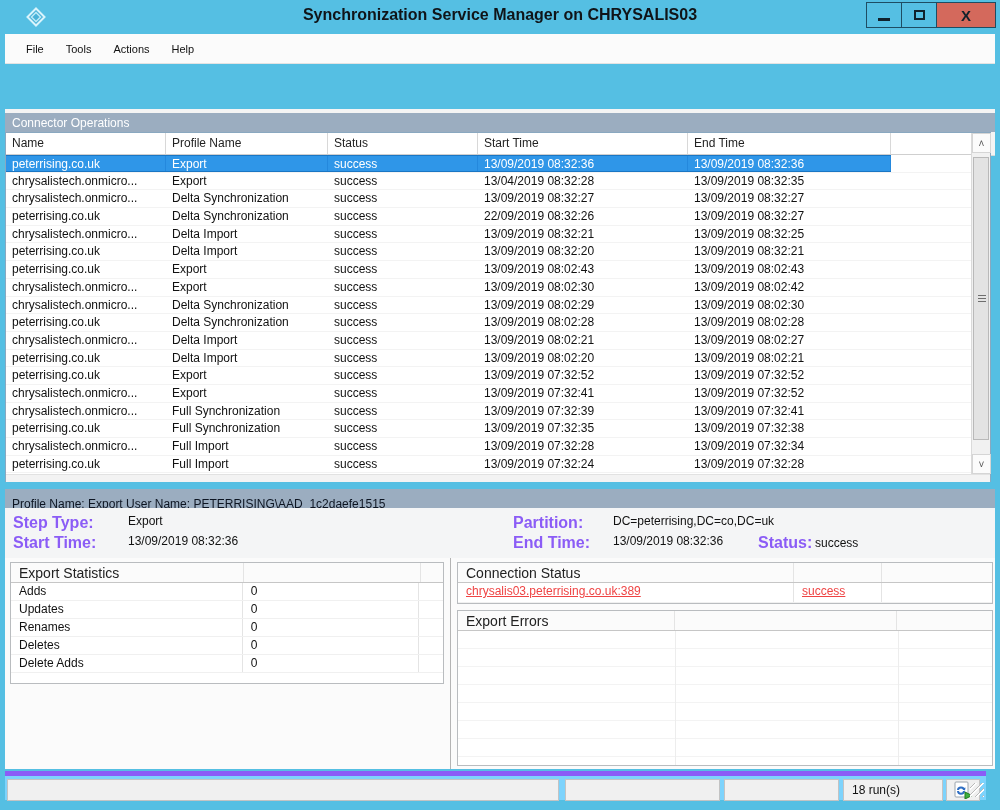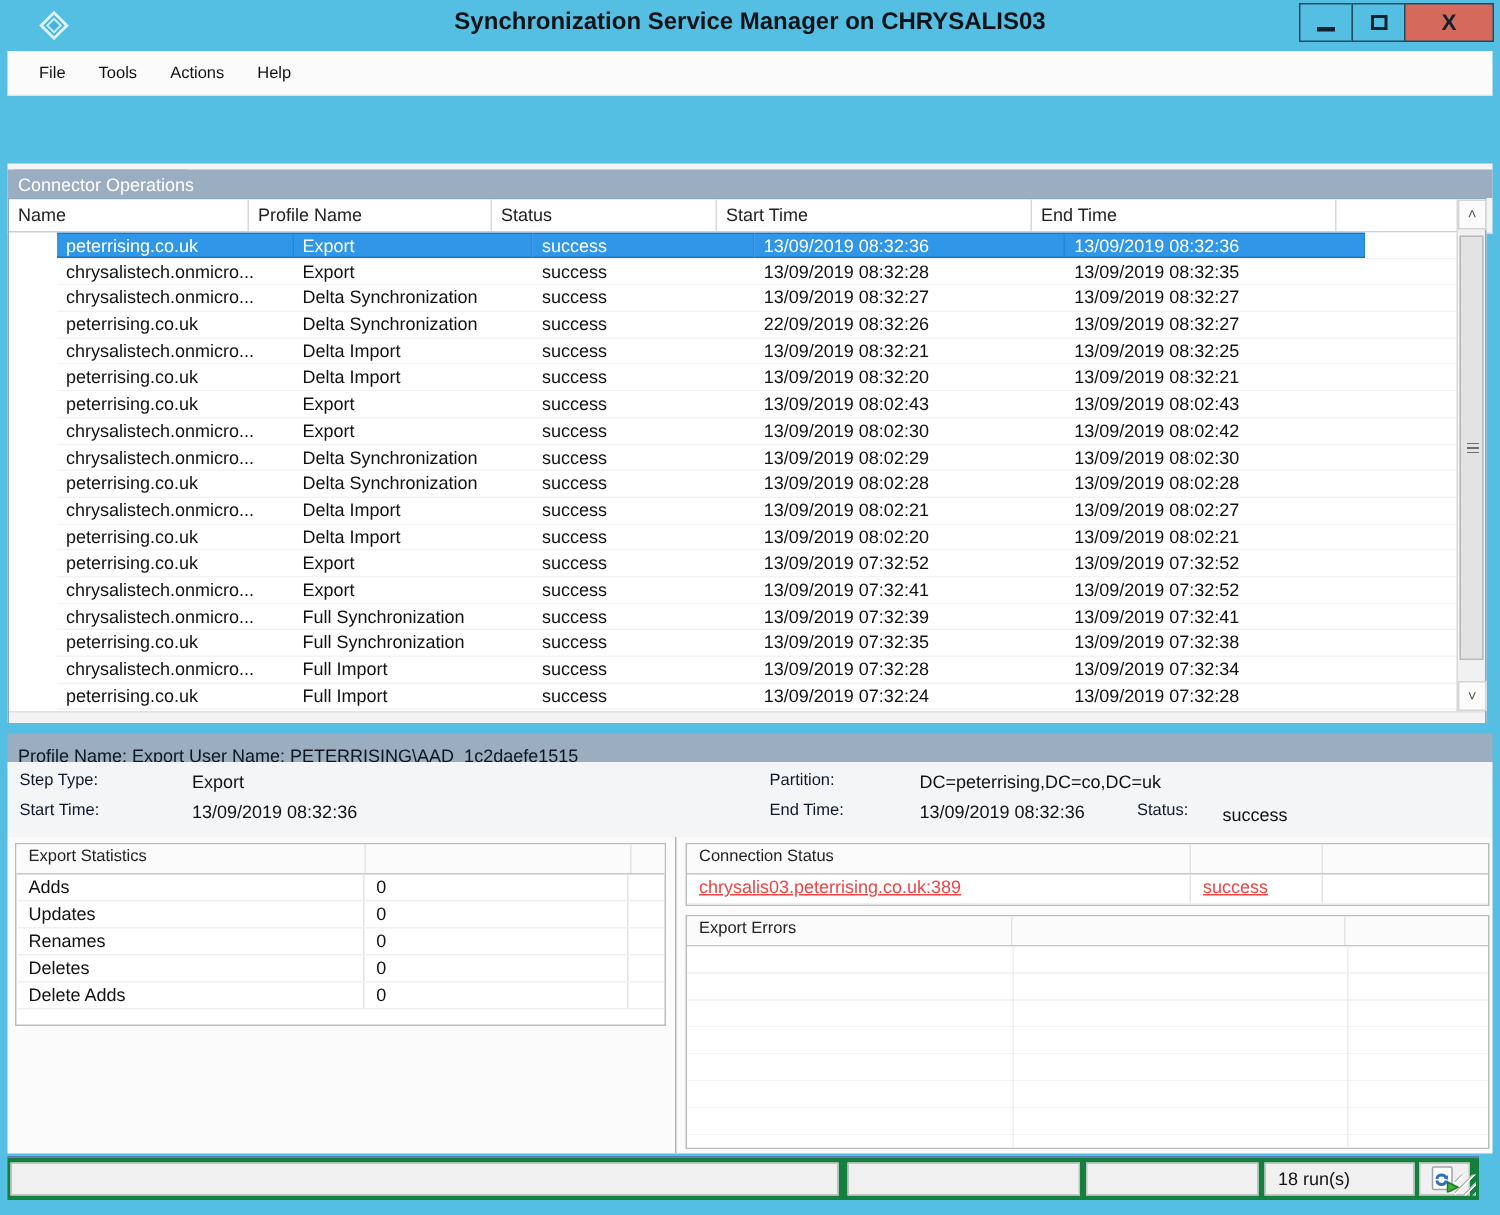--- a/index.html
+++ b/index.html
@@ -39,62 +39,62 @@
   .bluebar { position:absolute; left:5px; width:990px; height:19px; background:#9badc0;
              font-size:12px; display:flex; align-items:center; padding-left:7px; }
   .bar-ops { top:113px; color:#ffffff; }
   .bar-profile { top:489px; color:#0d1522; height:29px; }
   
   .listview { position:absolute; left:5px; top:132px; width:986px; height:350px;
               background:#ffffff; border:1px solid #8aa8c0; }
   .lv-header { display:flex; height:22px; background:#ffffff; border-bottom:1px solid #cfcfcf; }
   .lv-hcell { font-size:12px; color:#222; padding:3px 12px 0 6px; border-right:1px solid #d8d8d8; overflow:hidden; white-space:nowrap; }
   .lv-body { position:relative; height:319px; overflow:hidden; }
-  .lv-row { display:flex; height:17.7px; border-bottom:1px solid #f3f3f3; background:#fff;margin-left:32px; }
+  .lv-row { display:flex; height:17.7px; border-bottom:1px solid #f3f3f3; background:#fff; }
   .lv-row .c { font-size:12px; color:#111; padding:1px 0 0 6px; white-space:nowrap; overflow:hidden; }
   .lv-row.selected .c { background:#2f96e8; color:#ffffff; border-top:1px solid #1a76c4;
                         border-bottom:1px solid #1a76c4; box-shadow:inset -1px 0 0 #2488dd; }
   .lv-row.selected .filler { background:#ffffff; box-shadow:none; border:0; }
   .col-name { width:160px; } .col-prof { width:162px; } .col-stat { width:150px; }
   .col-start { width:210px; } .col-end { width:203px; } .col-fill { width:81px; border-right:0; }
   .hscroll { height:8px; background:#f3f3f3; border-top:1px solid #e2e2e2; }
   
   .vscroll { position:absolute; right:0; top:0; width:19px; height:341px; background:#f1f1f1; border-left:1px solid #dadada; }
   .sbtn { position:absolute; left:0; width:19px; height:20px; background:#fbfbfb; border:1px solid #d5d5d5;
           display:flex; align-items:center; justify-content:center; font-size:10px; color:#555; }
   .sb-up { top:0; } .sb-down { bottom:0; }
   .sthumb { position:absolute; left:1px; top:24px; width:16px; height:283px; background:#e3e3e3;
             border:1px solid #b9b9b9; }
   .sgrip { position:absolute; left:4px; top:50%; margin-top:-4px; width:8px; height:8px;
            background:repeating-linear-gradient(#6e6e6e 0 1px, transparent 1px 3px); }
   
   .detailarea { position:absolute; left:5px; top:508px; width:990px; height:50px; background:#f4f5f6; }
-  .dlabel { position:absolute; font-size:11px; font-weight:normal; color:#0f172a; }
+  .dlabel { position:absolute; font-size:16px; font-weight:bold; color:#8b5cf6; }
   .dvalue { position:absolute; font-size:12px; color:#111; }
   
   .panes { position:absolute; left:5px; top:558px; width:990px; height:211px; background:#fbfbfb; }
   .pane-divider { position:absolute; left:445px; top:0; width:1px; height:211px; background:#b4b4b4; }
   .mini-table { position:absolute; background:#ffffff; border:1px solid #b9bcbf; }
   .mt-header { display:flex; height:20px; background:#fbfbfb; border-bottom:1px solid #c6c6c6; }
-  .mt-hcell { font-size:11px; color:#222; padding:2px 0 0 8px; border-right:1px solid #cfcfcf; overflow:hidden; white-space:nowrap; }
+  .mt-hcell { font-size:14px; color:#222; padding:2px 0 0 8px; border-right:1px solid #cfcfcf; overflow:hidden; white-space:nowrap; }
   .mt-row { display:flex; height:18px; border-bottom:1px solid #f0f0f0; }
   .mt-cell { font-size:12px; color:#111; padding:1px 16px 0 8px; white-space:nowrap; overflow:hidden; }
   .stats-table { left:5px; top:4px; width:434px; height:122px; }
   .st-c1 { width:233px; border-right:1px solid #e4e4e4; } .st-c2 { width:177px; border-right:1px solid #e4e4e4; } .st-c3 { width:22px; border-right:0; }
   .conn-table { left:452px; top:4px; width:536px; height:42px; }
   .cn-c1 { width:336px; border-right:1px solid #e4e4e4; } .cn-c2 { width:88px; border-right:1px solid #e4e4e4; } .cn-c3 { width:110px; border-right:0; }
   .err-table { left:452px; top:52px; width:536px; height:156px; }
   .er-c1 { width:217px; border-right:1px solid #e4e4e4; } .er-c2 { width:222px; border-right:1px solid #e4e4e4; } .er-c3 { width:95px; border-right:0; }
   .err-body { position:relative; height:134px;
     background:repeating-linear-gradient(#ffffff 0 17px, #f3f3f3 17px 18px); }
   .err-vline { position:absolute; top:0; bottom:0; width:1px; background:#ededed; }
   a.link { color:#ef4444; text-decoration:underline; cursor:pointer; }
   
-  .statusbar { position:absolute; left:5px; top:771px; width:981px; height:29px; background:#15803d;
-               border-top:1px solid #8b5cf6; }
+  .statusbar { position:absolute; left:5px; top:771px; width:981px; height:29px; background:#7dd3fc;
+               border-top:5px solid #8b5cf6; }
   .sb-panel { position:absolute; top:3px; height:22px; border:1px solid #c3c3c3; background:#f0f0f0;
               font-size:12px; color:#111; display:flex; align-items:center; padding-left:8px; }
   .sp1 { left:2px; width:552px; } .sp2 { left:560px; width:155px; } .sp3 { left:719px; width:115px; }
   .sp4 { left:838px; width:100px; } .sp5 { left:941px; width:34px; justify-content:center; padding-left:0; }
   .grip { position:absolute; right:2px; bottom:3px; width:14px; height:14px;
           background:repeating-linear-gradient(135deg, transparent 0 3px, #b9b9b9 3px 4px, #ffffff 4px 5px); }
 </style>
 </head>
 <body>
 
@@ -195,21 +195,21 @@
           <div class="c col-stat">success</div>
           <div class="c col-start">13/09/2019 08:32:36</div>
           <div class="c col-end">13/09/2019 08:32:36</div>
           <div class="c col-fill filler"></div>
         </div>
 
         <div class="lv-row">
           <div class="c col-name">chrysalistech.onmicro...</div>
           <div class="c col-prof">Export</div>
           <div class="c col-stat">success</div>
-          <div class="c col-start">13/09/2019 08:32:28</div>
+          <div class="c col-start">13/04/2019 08:32:28</div>
           <div class="c col-end">13/09/2019 08:32:35</div>
           <div class="c col-fill filler"></div>
         </div>
 
         <div class="lv-row">
           <div class="c col-name">chrysalistech.onmicro...</div>
           <div class="c col-prof">Delta Synchronization</div>
           <div class="c col-stat">success</div>
           <div class="c col-start">13/09/2019 08:32:27</div>
           <div class="c col-end">13/09/2019 08:32:27</div>

